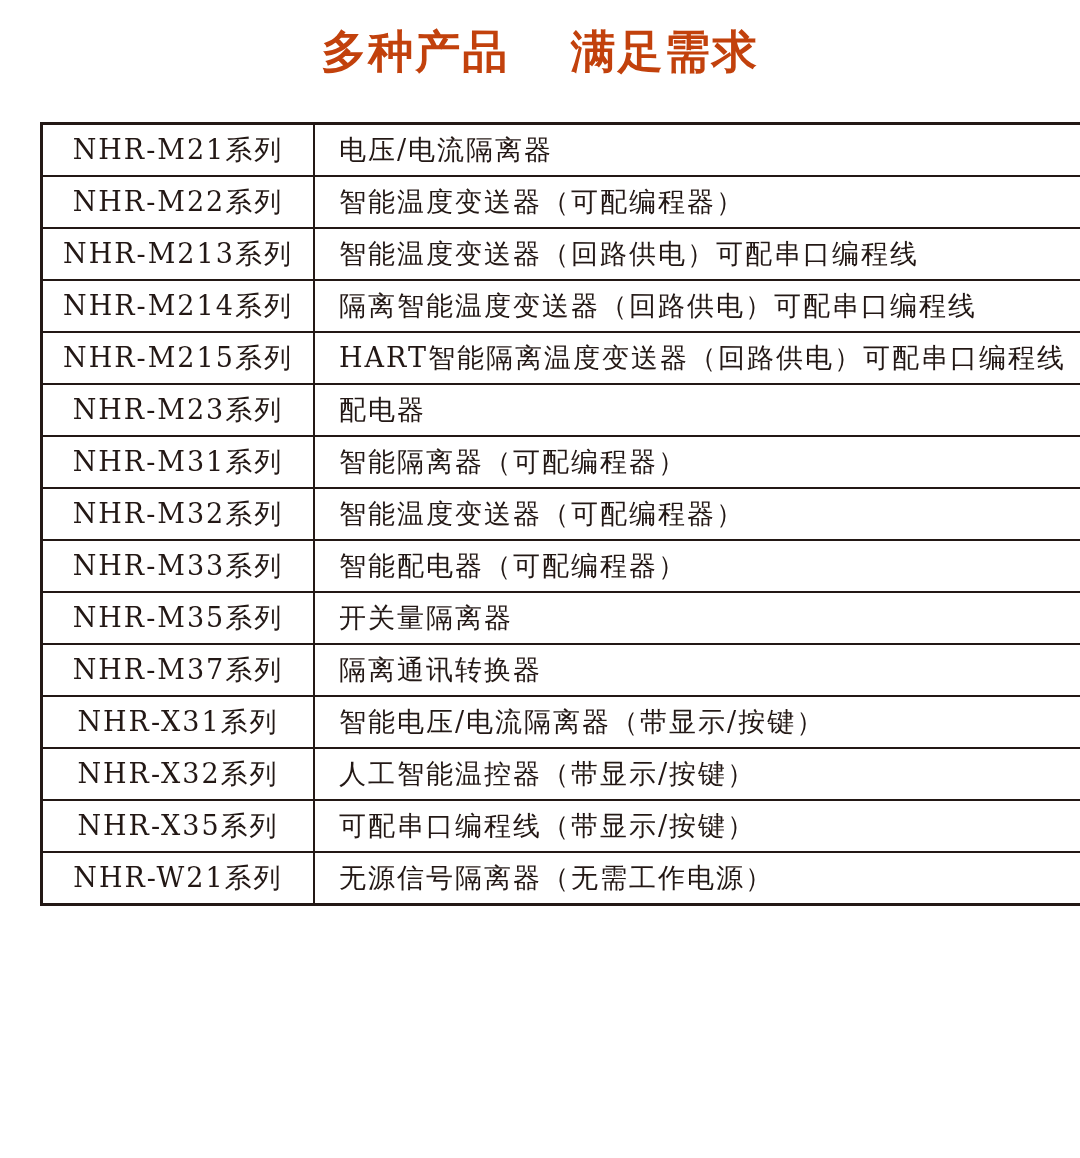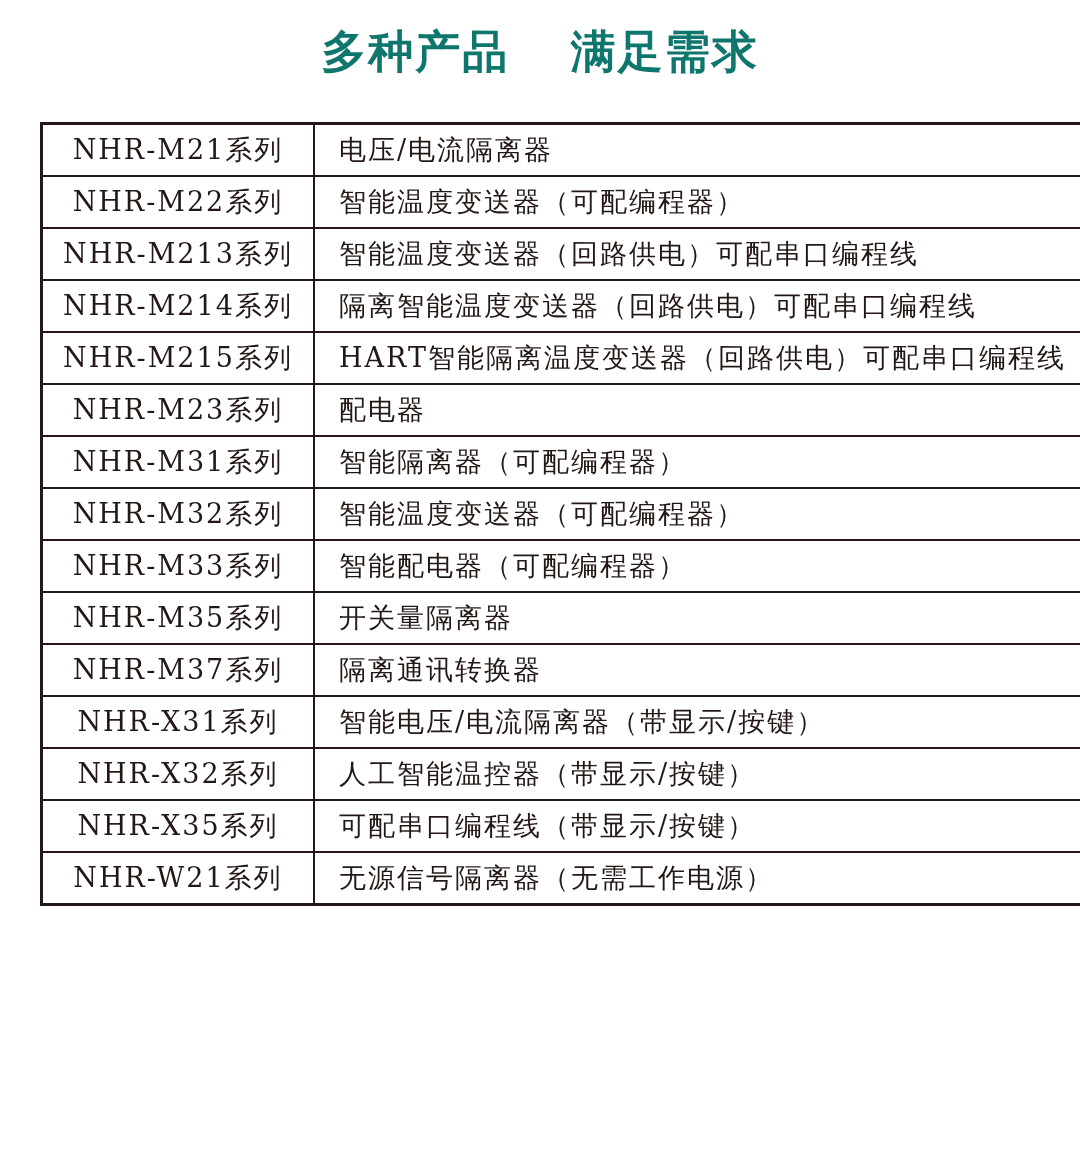--- a/index.html
+++ b/index.html
@@ -19,21 +19,21 @@
     margin: 0;
     position: absolute;
     top: 22px;
     left: 0;
     width: 1080px;
     text-align: center;
     font-family: "Liberation Sans", "DejaVu Sans", sans-serif;
     font-weight: bold;
     font-size: 45px;
     letter-spacing: 2px;
-    color: #0f766e;
+    color: #c2410c;
     white-space: pre;
   }
   table.product-table {
     position: absolute;
     left: 40px;
     top: 122px;
     width: 1074px;
     border-collapse: collapse;
     table-layout: fixed;
     border: 3px solid #231815;

